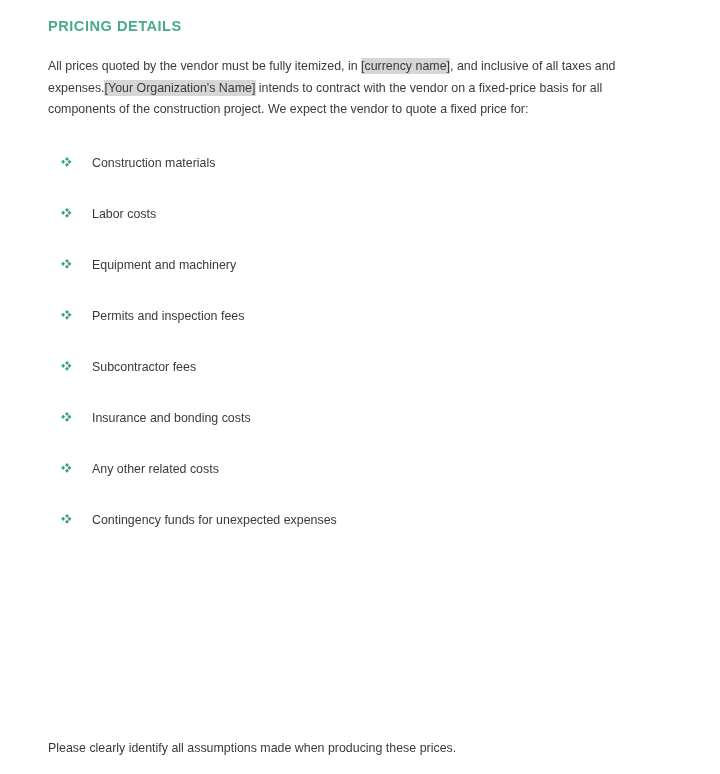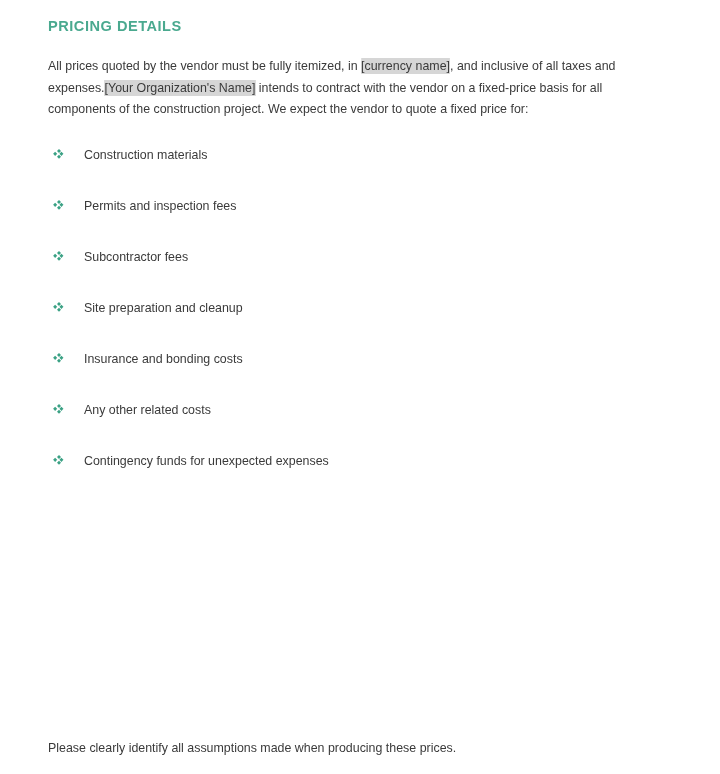--- a/index.html
+++ b/index.html
@@ -60,21 +60,21 @@
     box-decoration-break: clone;
     -webkit-box-decoration-break: clone;
   }
 
   .bullet-list {
     position: absolute;
     left: 48px;
     top: 142px;
     width: 620px;
     list-style: none;
-    margin: 4px;
+    margin: 12px;
     padding: 0;
   }
 
   .bullet-item {
     position: relative;
     height: 51px;
     padding-left: 32px;
     font-size: 12.6px;
     line-height: 18px;
     color: #3a3a3a;
@@ -138,21 +138,49 @@
           <path d="M8 1.2 L10.3 3.5 L8 5.8 L5.7 3.5 Z"></path>
           <path d="M8 7.6 L10.3 9.9 L8 12.2 L5.7 9.9 Z"></path>
           <path d="M1.4 4.4 L3.7 6.7 L1.4 9.0 L-0.9 6.7 Z" transform="translate(2.2,0)"></path>
           <path d="M9.4 4.4 L11.7 6.7 L9.4 9.0 L7.1 6.7 Z" transform="translate(1.4,0)"></path>
         </g>
       </svg>
     </span>
     <span class="bullet-label">Construction materials</span>
   </li>
 
-
+  <li class="bullet-item">
+    <span class="bullet-marker">
+      <svg viewBox="0 0 16 16" xmlns="http://www.w3.org/2000/svg" aria-hidden="true">
+        <path d="M8 0.6 L10.0 3.1 L12.6 2.0 L11.5 4.6 L14.0 6.6 L11.2 7.0 L11.9 9.7 L9.5 8.3 L8 10.7 L6.5 8.3 L4.1 9.7 L4.8 7.0 L2.0 6.6 L4.5 4.6 L3.4 2.0 L6.0 3.1 Z" fill="currentColor" opacity="0"></path>
+        <g fill="currentColor">
+          <path d="M8 1.2 L10.3 3.5 L8 5.8 L5.7 3.5 Z"></path>
+          <path d="M8 7.6 L10.3 9.9 L8 12.2 L5.7 9.9 Z"></path>
+          <path d="M1.4 4.4 L3.7 6.7 L1.4 9.0 L-0.9 6.7 Z" transform="translate(2.2,0)"></path>
+          <path d="M9.4 4.4 L11.7 6.7 L9.4 9.0 L7.1 6.7 Z" transform="translate(1.4,0)"></path>
+        </g>
+      </svg>
+    </span>
+    <span class="bullet-label">Labor costs</span>
+  </li>
+
+  <li class="bullet-item">
+    <span class="bullet-marker">
+      <svg viewBox="0 0 16 16" xmlns="http://www.w3.org/2000/svg" aria-hidden="true">
+        <path d="M8 0.6 L10.0 3.1 L12.6 2.0 L11.5 4.6 L14.0 6.6 L11.2 7.0 L11.9 9.7 L9.5 8.3 L8 10.7 L6.5 8.3 L4.1 9.7 L4.8 7.0 L2.0 6.6 L4.5 4.6 L3.4 2.0 L6.0 3.1 Z" fill="currentColor" opacity="0"></path>
+        <g fill="currentColor">
+          <path d="M8 1.2 L10.3 3.5 L8 5.8 L5.7 3.5 Z"></path>
+          <path d="M8 7.6 L10.3 9.9 L8 12.2 L5.7 9.9 Z"></path>
+          <path d="M1.4 4.4 L3.7 6.7 L1.4 9.0 L-0.9 6.7 Z" transform="translate(2.2,0)"></path>
+          <path d="M9.4 4.4 L11.7 6.7 L9.4 9.0 L7.1 6.7 Z" transform="translate(1.4,0)"></path>
+        </g>
+      </svg>
+    </span>
+    <span class="bullet-label">Equipment and machinery</span>
+  </li>
 
   <li class="bullet-item">
     <span class="bullet-marker">
       <svg viewBox="0 0 16 16" xmlns="http://www.w3.org/2000/svg" aria-hidden="true">
         <path d="M8 0.6 L10.0 3.1 L12.6 2.0 L11.5 4.6 L14.0 6.6 L11.2 7.0 L11.9 9.7 L9.5 8.3 L8 10.7 L6.5 8.3 L4.1 9.7 L4.8 7.0 L2.0 6.6 L4.5 4.6 L3.4 2.0 L6.0 3.1 Z" fill="currentColor" opacity="0"></path>
         <g fill="currentColor">
           <path d="M8 1.2 L10.3 3.5 L8 5.8 L5.7 3.5 Z"></path>
           <path d="M8 7.6 L10.3 9.9 L8 12.2 L5.7 9.9 Z"></path>
           <path d="M1.4 4.4 L3.7 6.7 L1.4 9.0 L-0.9 6.7 Z" transform="translate(2.2,0)"></path>
           <path d="M9.4 4.4 L11.7 6.7 L9.4 9.0 L7.1 6.7 Z" transform="translate(1.4,0)"></path>
@@ -170,34 +198,20 @@
           <path d="M8 1.2 L10.3 3.5 L8 5.8 L5.7 3.5 Z"></path>
           <path d="M8 7.6 L10.3 9.9 L8 12.2 L5.7 9.9 Z"></path>
           <path d="M1.4 4.4 L3.7 6.7 L1.4 9.0 L-0.9 6.7 Z" transform="translate(2.2,0)"></path>
           <path d="M9.4 4.4 L11.7 6.7 L9.4 9.0 L7.1 6.7 Z" transform="translate(1.4,0)"></path>
         </g>
       </svg>
     </span>
     <span class="bullet-label">Subcontractor fees</span>
   </li>
 
-  <li class="bullet-item">
-    <span class="bullet-marker">
-      <svg viewBox="0 0 16 16" xmlns="http://www.w3.org/2000/svg" aria-hidden="true">
-        <path d="M8 0.6 L10.0 3.1 L12.6 2.0 L11.5 4.6 L14.0 6.6 L11.2 7.0 L11.9 9.7 L9.5 8.3 L8 10.7 L6.5 8.3 L4.1 9.7 L4.8 7.0 L2.0 6.6 L4.5 4.6 L3.4 2.0 L6.0 3.1 Z" fill="currentColor" opacity="0"></path>
-        <g fill="currentColor">
-          <path d="M8 1.2 L10.3 3.5 L8 5.8 L5.7 3.5 Z"></path>
-          <path d="M8 7.6 L10.3 9.9 L8 12.2 L5.7 9.9 Z"></path>
-          <path d="M1.4 4.4 L3.7 6.7 L1.4 9.0 L-0.9 6.7 Z" transform="translate(2.2,0)"></path>
-          <path d="M9.4 4.4 L11.7 6.7 L9.4 9.0 L7.1 6.7 Z" transform="translate(1.4,0)"></path>
-        </g>
-      </svg>
-    </span>
-    <span class="bullet-label">Site preparation and cleanup</span>
-  </li>
 
 
 
 
   <li class="bullet-item">
     <span class="bullet-marker">
       <svg viewBox="0 0 16 16" xmlns="http://www.w3.org/2000/svg" aria-hidden="true">
         <path d="M8 0.6 L10.0 3.1 L12.6 2.0 L11.5 4.6 L14.0 6.6 L11.2 7.0 L11.9 9.7 L9.5 8.3 L8 10.7 L6.5 8.3 L4.1 9.7 L4.8 7.0 L2.0 6.6 L4.5 4.6 L3.4 2.0 L6.0 3.1 Z" fill="currentColor" opacity="0"></path>
         <g fill="currentColor">
           <path d="M8 1.2 L10.3 3.5 L8 5.8 L5.7 3.5 Z"></path>

